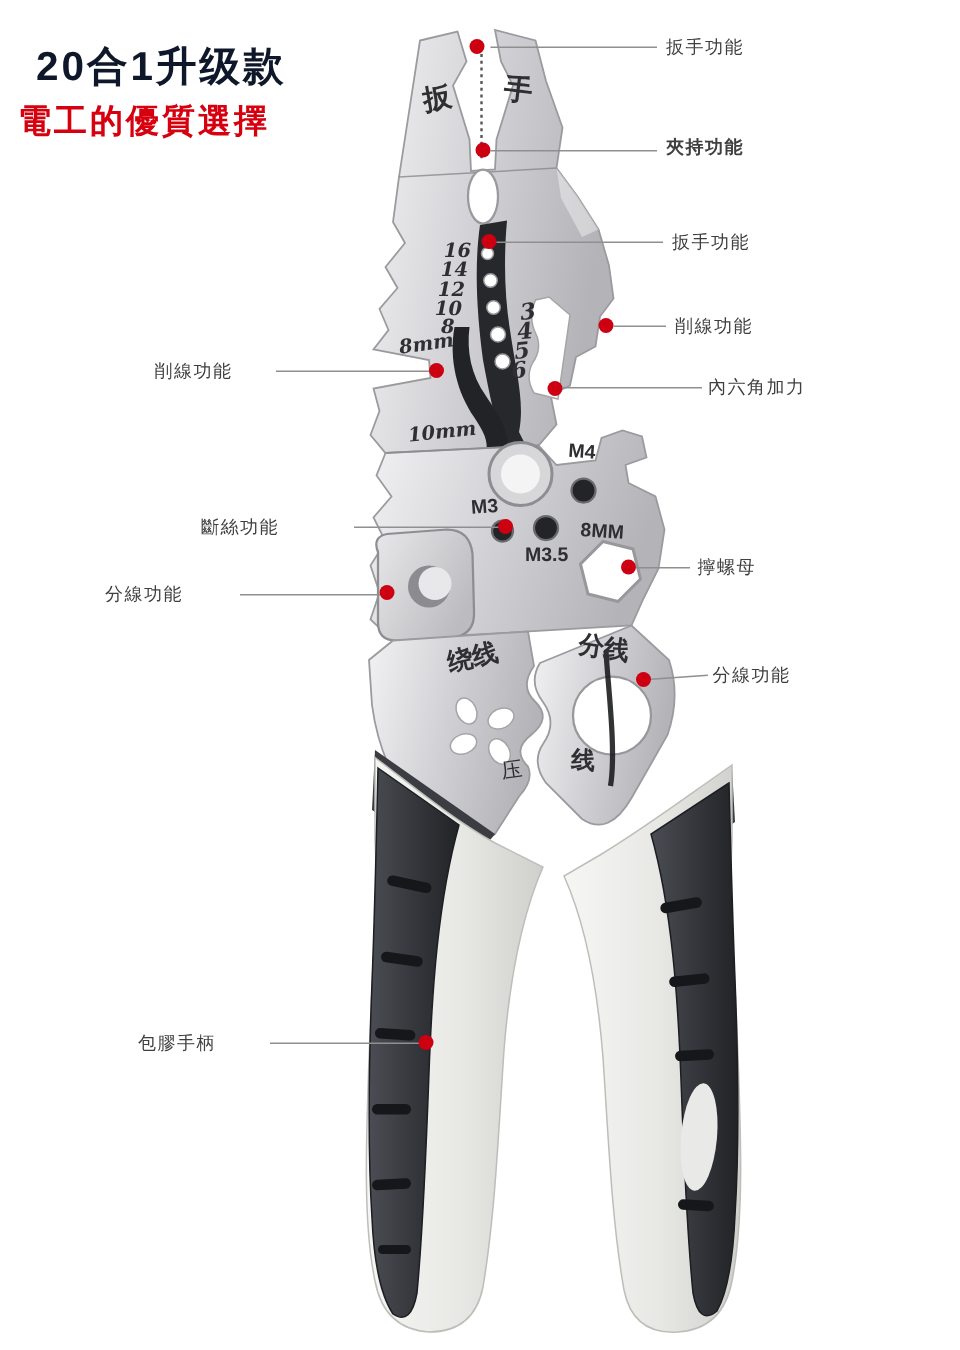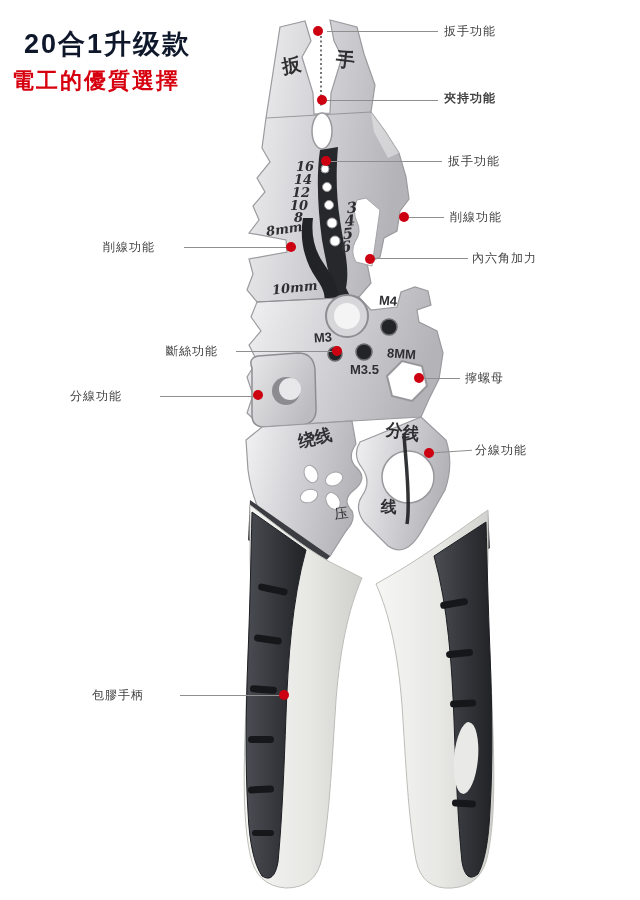--- a/index.html
+++ b/index.html
@@ -188,21 +188,21 @@
     <div class="lead" style="left:434px;top:451px;width:38px;transform:rotate(-4deg);"></div>
     <div class="callout-label" style="left:475px;top:440px;">分線功能</div>
   </div>
 
   <div>
     <div class="callout-label" style="left:103px;top:237px;">削線功能</div>
     <div class="lead" style="left:184px;top:247px;width:104px;"></div>
     <div class="dot" style="left:286px;top:242px;"></div>
   </div>
   <div>
-    <div class="callout-label" style="left:166px;top:341px;">斷絲功能</div>
+    <div class="callout-label" style="left:134px;top:341px;">斷絲功能</div>
     <div class="lead" style="left:236px;top:351px;width:98px;"></div>
     <div class="dot" style="left:332px;top:346px;"></div>
   </div>
   <div>
     <div class="callout-label" style="left:70px;top:386px;">分線功能</div>
     <div class="lead" style="left:160px;top:396px;width:95px;"></div>
     <div class="dot" style="left:253px;top:390px;"></div>
   </div>
   <div>
     <div class="callout-label" style="left:92px;top:685px;">包膠手柄</div>

